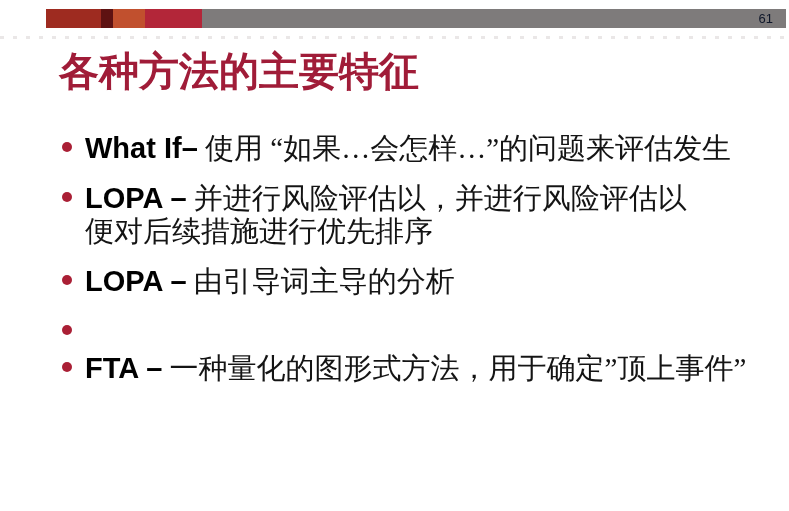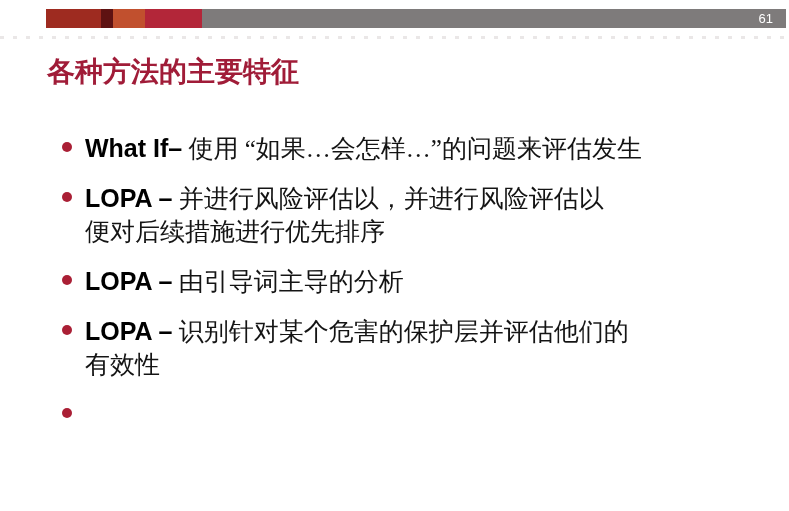--- a/index.html
+++ b/index.html
@@ -15,43 +15,43 @@
   .blk { height:100%; }
   .b1 { width:55px; background:#9E2B20; }
   .b2 { width:12px; background:#5E1212; }
   .b3 { width:32px; background:#C1502E; }
   .b4 { width:57px; background:#B32639; }
   .graybar {
     width:584px; background:#7E7B7B;
     display:flex; align-items:center; justify-content:flex-end;
     padding-right:13px; box-sizing:border-box;
   }
-  .pagenum { color:#ffffff; font:13px "Liberation Sans", sans-serif; }
+  .pagenum { color:#0f172a; font:13px "Liberation Sans", sans-serif; }
   
   .dotline {
     position:absolute; left:0; top:36px; width:789px; height:3px;
     background:repeating-linear-gradient(to right, #eae7e7 0 4px, transparent 4px 13px);
   }
   
   .title {
-    position:absolute; left:47px; top:52px; margin:0;
-    font-size:28px; line-height:40px; font-weight:bold;
+    position:absolute; left:59px; top:52px; margin:0;
+    font-size:40px; line-height:40px; font-weight:bold;
     color:#A01C38;
   }
   
   .bullets {
     position:absolute; left:62px; top:132px;
     margin:0; padding:0; list-style:none; width:700px;
   }
   .bullet { display:flex; margin-bottom:17px; }
   .dot {
     flex:0 0 10px; width:10px; height:10px; border-radius:50%;
     background:#AA1F35; margin-top:10px; margin-right:13px;
   }
-  .btext { font-size:25px; line-height:33px; color:#141414; }
+  .btext { font-size:29px; line-height:33px; color:#141414; }
   .bline { white-space:nowrap; }
   .blabel {
     font-family:"Liberation Sans", sans-serif;
     font-weight:bold; color:#000;
   }
 </style>
 </head>
 <body>
 
 <div class="slide">
@@ -90,26 +90,23 @@
     <li class="bullet">
       <span class="dot"></span>
       <div class="btext">
         <div class="bline"><b class="blabel">LOPA –</b><span> 由引导词主导的分析</span></div>
         <div class="bline"></div>
       </div>
     </li>
 
     <li class="bullet">
       <span class="dot"></span>
-      <div class="btext">
-        <div class="bline"><b class="blabel">LOPA –</b><span> 识别针对某个危害的保护层并评估他们的</span></div>
-        <div class="bline">有效性</div>
-      </div>
     </li>
 
     <li class="bullet">
       <span class="dot"></span>
       <div class="btext">
+        <div class="bline"><b class="blabel">FTA –</b><span> 一种量化的图形式方法，用于确定”顶上事件”</span></div>
       </div>
     </li>
 
   </ul>
 </div>
 
 </body></html>

